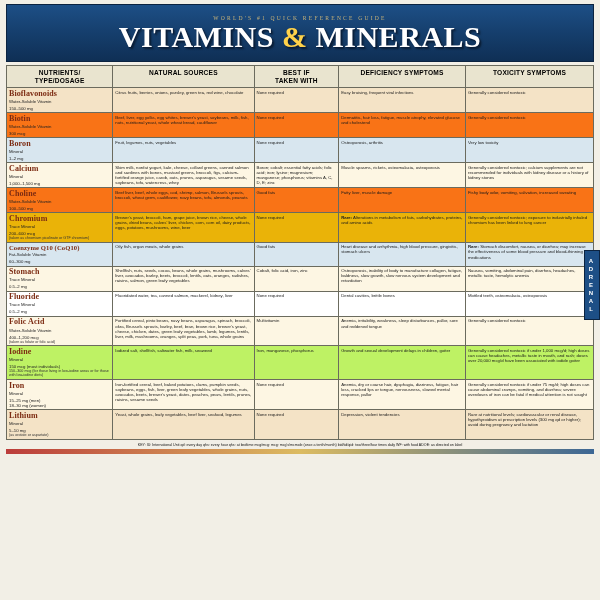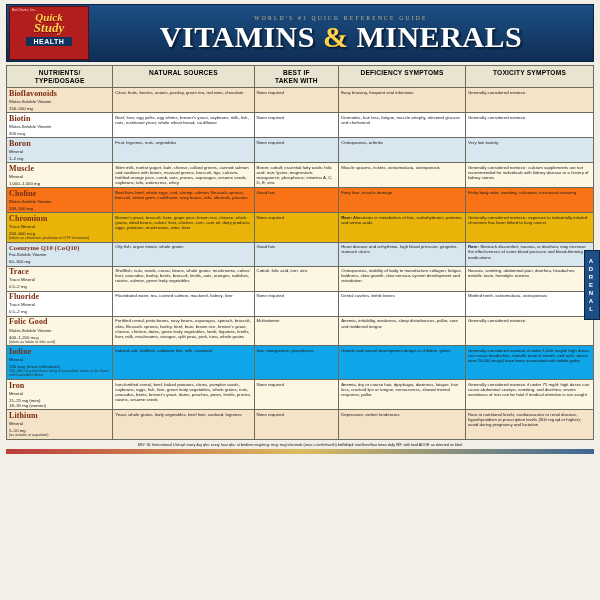--- a/index.html
+++ b/index.html
@@ -100,30 +100,30 @@
     color:#7c2b12;
     letter-spacing:.1px;
   }
   .nutrient.small{font-size:6.6px;line-height:7.4px;}
   .subtype{font-size:4.3px;line-height:5px;color:#222;margin-top:.5px;}
   .dose{font-size:4.3px;line-height:5px;color:#222;margin-top:2px;}
   .note{font-size:3.7px;line-height:4.3px;color:#333;}
   b.em{font-weight:bold;}
   
   .r-bio td{background:#f4e3c6;}
-  .r-biotin td{background:#ffffff;margin-top:32px;}
+  .r-biotin td{background:#f97316;margin-top:32px;}
   .r-boron td{background:#d8e6ef;}
   .r-calcium td{background:#fdf6e3;}
   .r-choline td{background:#f97316;}
   .r-chrom td{background:#eab308;}
   .r-coq td{background:#d8e6ef;}
   .r-copper td{background:#fdf6e3;}
   .r-fluoride td{background:#ffffff;}
   .r-folic td{background:#fdf6e3;}
-  .r-iodine td{background:#0ea5e9;}
+  .r-iodine td{background:#bef264;}
   .r-iron td{background:#fdf6e3;}
   .r-lithium td{background:#f4e3c6;}
   
   .sidetab{
     position:absolute;right:0px;top:250px;
     width:14px;
     background:#1d4f86;
     color:#fff;
     font-size:6px;font-weight:bold;letter-spacing:2px;
     text-align:center;
@@ -144,26 +144,20 @@
     background:linear-gradient(90deg,#b21d1d,#d8b24a,#1d4f86);
     opacity:.85;
   }
 </style>
 </head>
 <body>
 
 <div id="sheet">
 
   <div class="header">
-    <div class="logo">
-      <div class="barcorner">BarCharts, Inc.</div>
-      <div class="q">Quick</div>
-      <div class="s">Study</div>
-      <div class="health">HEALTH</div>
-    </div>
     <div class="titlewrap">
       <div class="kicker">WORLD'S #1 QUICK REFERENCE GUIDE</div>
       <div class="maintitle">
         <span>VITAMINS</span>
         <span class="amp">&amp;</span>
         <span>MINERALS</span>
       </div>
     </div>
   </div>
 
@@ -213,21 +207,21 @@
             <div class="subtype">Mineral</div>
             <div class="dose">1–2 mg</div>
           </td>
           <td class="cell">Fruit, legumes, nuts, vegetables</td>
           <td class="cell">None required</td>
           <td class="cell">Osteoporosis, arthritis</td>
           <td class="cell">Very low toxicity</td>
         </tr>
         <tr class="r-calcium">
           <td class="name">
-            <div class="nutrient">Muscle</div>
+            <div class="nutrient">Calcium</div>
             <div class="subtype">Mineral</div>
             <div class="dose">1,000–1,500 mg</div>
           </td>
           <td class="cell">Skim milk, nonfat yogurt, kale, cheese, collard greens, canned salmon and sardines with bones, mustard greens, broccoli, figs, calcium-fortified orange juice, carob, oats, prunes, asparagus, sesame seeds, soybeans, tofu, watercress, whey</td>
           <td class="cell">Boron; cobalt; essential fatty acids; folic acid; iron; lysine; magnesium; manganese; phosphorus; vitamins A, C, D, E; zinc</td>
           <td class="cell">Muscle spasms, rickets, osteomalacia, osteoporosis</td>
           <td class="cell">Generally considered nontoxic; calcium supplements are not recommended for individuals with kidney disease or a history of kidney stones</td>
         </tr>
         <tr class="r-choline">
           <td class="name">
@@ -258,21 +252,21 @@
             <div class="subtype">Fat-Soluble Vitamin</div>
             <div class="dose">60–300 mg</div>
           </td>
           <td class="cell">Oily fish, organ meats, whole grains</td>
           <td class="cell">Good fats</td>
           <td class="cell">Heart disease and arrhythmia, high blood pressure, gingivitis, stomach ulcers</td>
           <td class="cell"><b class="em"><b class="em">Rare:</b></b> Stomach discomfort, nausea, or diarrhea; may increase the effectiveness of some blood pressure and blood-thinning medications</td>
         </tr>
         <tr class="r-copper">
           <td class="name">
-            <div class="nutrient">Trace</div>
+            <div class="nutrient">Stomach</div>
             <div class="subtype">Trace Mineral</div>
             <div class="dose">0.5–2 mg</div>
           </td>
           <td class="cell">Shellfish, nuts, seeds, cocoa, beans, whole grains, mushrooms, calves' liver, avocados, barley, beets, broccoli, lentils, oats, oranges, radishes, raisins, salmon, green leafy vegetables</td>
           <td class="cell">Cobalt, folic acid, iron, zinc</td>
           <td class="cell">Osteoporosis, inability of body to manufacture collagen, fatigue, baldness, slow growth, slow nervous system development and retardation</td>
           <td class="cell">Nausea, vomiting, abdominal pain, diarrhea, headaches, metallic taste, hemolytic anemia</td>
         </tr>
         <tr class="r-fluoride">
           <td class="name">
@@ -280,21 +274,21 @@
             <div class="subtype">Trace Mineral</div>
             <div class="dose">0.5–2 mg</div>
           </td>
           <td class="cell">Fluoridated water, tea, canned salmon, mackerel, kidney, liver</td>
           <td class="cell">None required</td>
           <td class="cell">Dental cavities, brittle bones</td>
           <td class="cell">Mottled teeth, osteomalacia, osteoporosis</td>
         </tr>
         <tr class="r-folic">
           <td class="name">
-            <div class="nutrient">Folic Good</div>
+            <div class="nutrient">Folic Acid</div>
             <div class="subtype">Water-Soluble Vitamin</div>
             <div class="dose">400–1,200 mcg</div>
             <div class="note">(taken as folate or folic acid)</div>
           </td>
           <td class="cell">Fortified cereal, pinto beans, navy beans, asparagus, spinach, broccoli, okra, Brussels sprouts, barley, beef, bran, brown rice, brewer's yeast, cheese, chicken, dates, green leafy vegetables, lamb, legumes, lentils, liver, milk, mushrooms, oranges, split peas, pork, tuna, whole grains</td>
           <td class="cell">Multivitamin</td>
           <td class="cell">Anemia, irritability, weakness, sleep disturbances, pallor, sore and reddened tongue</td>
           <td class="cell">Generally considered nontoxic</td>
         </tr>
         <tr class="r-iodine">

